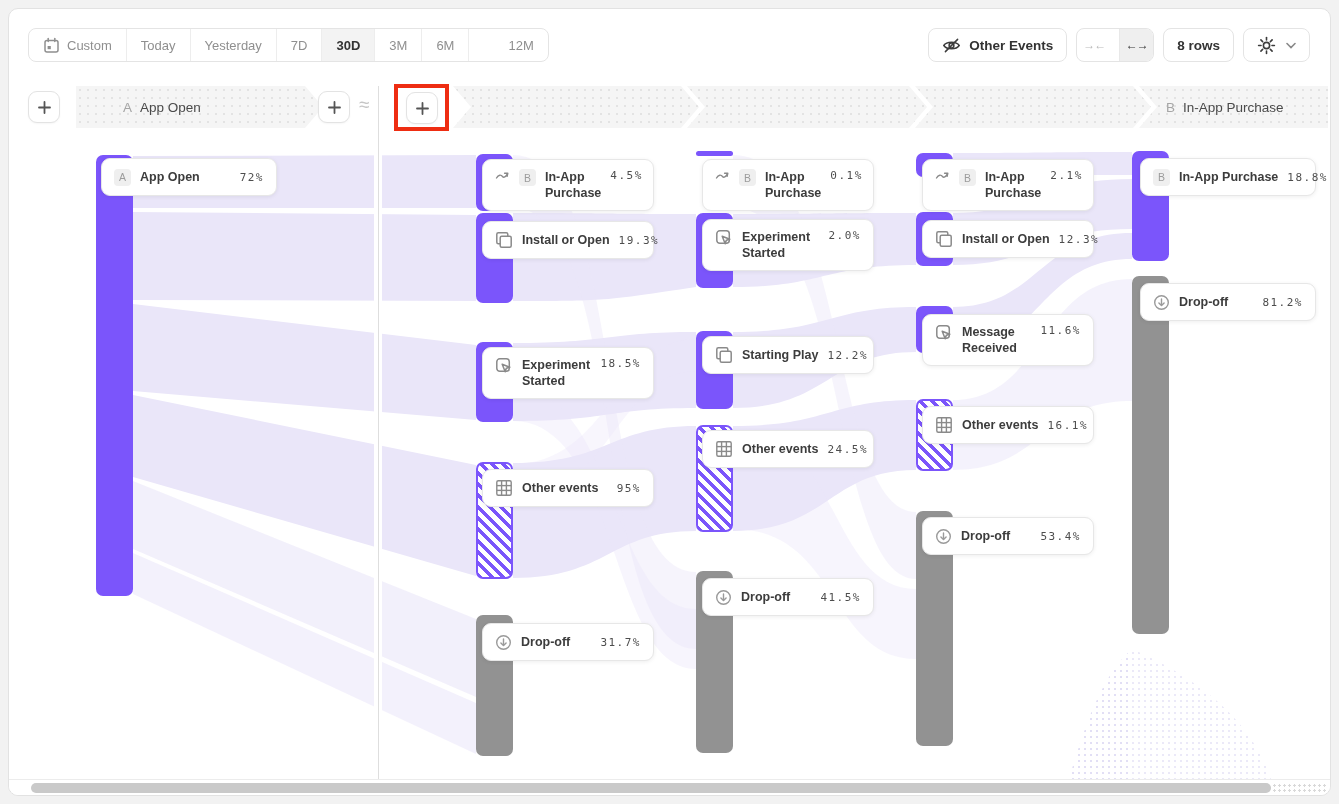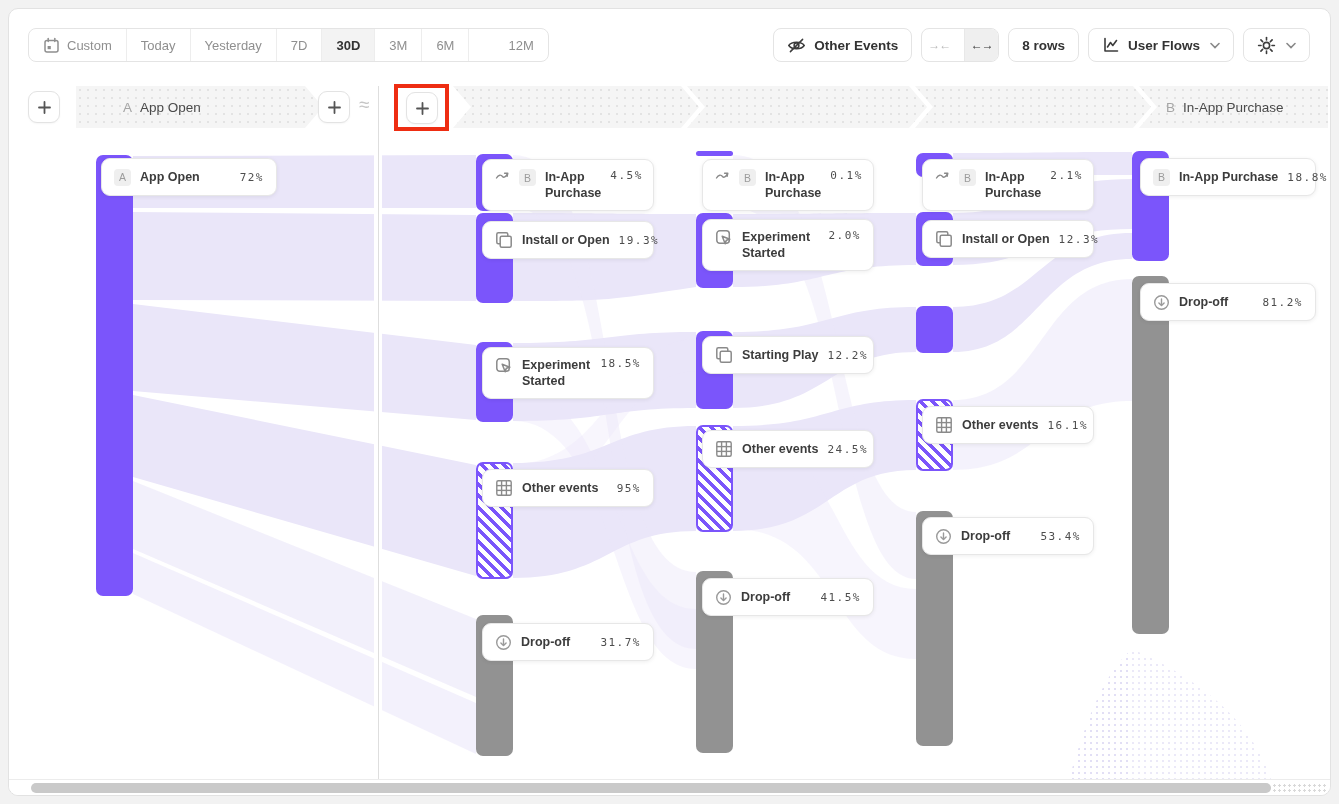--- a/index.html
+++ b/index.html
@@ -244,20 +244,30 @@
         <span class="n-icon">
           <svg width="18" height="18" viewBox="0 0 18 18" fill="none" stroke="#8a8a8a" stroke-width="1.5">
             <rect x="1.8" y="1.8" width="11" height="11" rx="1.5"></rect>
             <rect x="5.2" y="5.2" width="11" height="11" rx="1.5" fill="#fff"></rect>
           </svg>
         </span>
         <span class="n-label">Install or Open</span>
         <span class="n-value">12.3%</span>
       </div>
       <div class="bar bar-purple" style="left: 907px; top: 297px; height: 47px;"></div>
+      <div class="node-card two-line" style="left: 913px; top: 305px; width: 172px;">
+        <span class="n-icon">
+          <svg width="18" height="18" viewBox="0 0 18 18" fill="none" stroke="#8a8a8a" stroke-width="1.5" stroke-linejoin="round">
+            <rect x="1.8" y="1.8" width="12.5" height="12.5" rx="3"></rect>
+            <path d="M7.2 7.2 L14.8 10.2 L11.3 11.3 L10.2 14.8 Z" fill="#fff"></path>
+          </svg>
+        </span>
+        <span class="n-label">Message Received</span>
+        <span class="n-value">11.6%</span>
+      </div>
       <div class="bar bar-hatched" style="left: 907px; top: 390px; height: 72px;"></div>
       <div class="node-card" style="left: 913px; top: 397px; width: 172px;">
         <span class="n-icon">
           <svg width="18" height="18" viewBox="0 0 18 18" fill="none" stroke="#8a8a8a" stroke-width="1.4">
             <rect x="1.8" y="1.8" width="14.4" height="14.4" rx="1.5"></rect>
             <line x1="6.6" y1="1.8" x2="6.6" y2="16.2"></line>
             <line x1="11.4" y1="1.8" x2="11.4" y2="16.2"></line>
             <line x1="1.8" y1="6.6" x2="16.2" y2="6.6"></line>
             <line x1="1.8" y1="11.4" x2="16.2" y2="11.4"></line>
           </svg>
@@ -342,34 +352,20 @@
           </svg>
         </span>
         <span>Other Events</span>
       </div>
       <div class="btn seg">
         <span class="seg-cell">→←</span>
         <span class="seg-cell active">←→</span>
       </div>
       <div class="btn">
         <span>8 rows</span>
-      </div>
-      <div class="btn">
-        <span style="display:flex">
-          <svg width="18" height="18" viewBox="0 0 18 18" fill="none" stroke="#3c3c3c" stroke-width="1.6" stroke-linecap="round" stroke-linejoin="round">
-            <path d="M3 2.5 V15 H15.5"></path>
-            <path d="M5.5 11 L8.5 6.5 L10.8 9.5 L14.5 4.5"></path>
-          </svg>
-        </span>
-        <span>User Flows</span>
-        <span class="chev">
-          <svg width="10" height="7" viewBox="0 0 10 7" fill="none" stroke="#8a8a8a" stroke-width="1.6" stroke-linecap="round">
-              <path d="M1 1.5 L5 5.5 L9 1.5"></path>
-            </svg>
-        </span>
       </div>
       <div class="btn">
         <span style="display:flex">
           <svg width="19" height="19" viewBox="0 0 19 19" fill="none" stroke="#3c3c3c" stroke-width="1.6" stroke-linecap="round">
             <circle cx="9.5" cy="9.5" r="3.1"></circle>
             <line x1="9.5" y1="1.6" x2="9.5" y2="4.0"></line>
               <line x1="9.5" y1="15.0" x2="9.5" y2="17.4"></line>
             <line x1="1.6" y1="9.5" x2="4.0" y2="9.5"></line>
               <line x1="15.0" y1="9.5" x2="17.4" y2="9.5"></line>
             <line x1="3.9" y1="3.9" x2="5.6" y2="5.6"></line>

